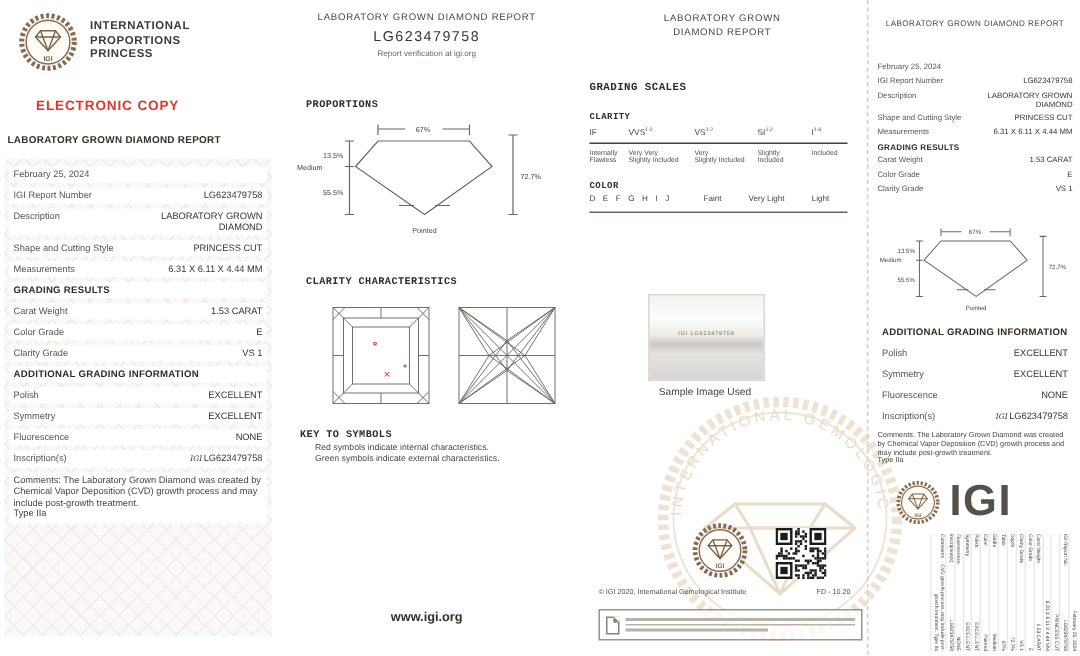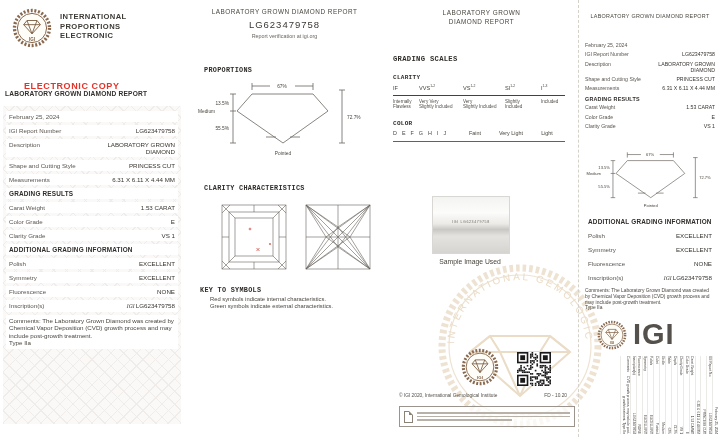--- a/index.html
+++ b/index.html
@@ -103,23 +103,23 @@
       <circle cx="24" cy="24" r="17.5" fill="#fffdf8" stroke="#8a6a4f" stroke-width="1.2"></circle>
       <g stroke="#7d5f43" stroke-width="1.1" fill="none">
         <path d="M18,15 L30,15 L34,20 L24,31 L14,20 Z"></path>
         <path d="M14,20 L34,20 M18,15 L24,31 M30,15 L24,31"></path>
       </g>
       <text x="24" y="39" text-anchor="middle" font-size="5.5" fill="#7d5f43" font-weight="bold">IGI</text>
     </svg>
     <div class="abs orgname">
       <div>INTERNATIONAL</div>
       <div>PROPORTIONS</div>
-      <div>ELECTRONIC</div>
-    </div>
-    <div class="abs ecopy" style="color:#e6332a;margin-top:16px;">ELECTRONIC COPY</div>
+      <div>PRINCESS</div>
+    </div>
+    <div class="abs ecopy" style="color:#e6332a;">ELECTRONIC COPY</div>
     <div class="abs p1title">LABORATORY GROWN DIAMOND REPORT</div>
     <div class="abs p1pattern"></div>
     <div class="abs p1body">
       <div class="frow">
         <span class="lbl">February 25, 2024</span>
       </div>
       <div class="frow">
         <span class="lbl">IGI Report Number</span>
         <span class="val">LG623479758</span>
       </div>
@@ -220,20 +220,21 @@
         <path d="M86,66 L118,44 M86,66 L106,34 M86,66 L118,24 M86,66 L130,34"></path>
         <path d="M150,66 L118,44 M150,66 L130,34 M150,66 L118,24 M150,66 L106,34"></path>
       </g>
     </svg>
 
     <div class="abs blkhdr" style="left:16px;top:286px;">KEY TO SYMBOLS</div>
     <div class="abs keytxt">
       <div>Red symbols indicate internal characteristics.</div>
       <div>Green symbols indicate external characteristics.</div>
     </div>
+    <div class="abs ctr site">www.igi.org</div>
   </div>
 
   <div class="abs p3">
     <div class="abs ctr p3title">
       <div>LABORATORY GROWN</div>
       <div>DIAMOND REPORT</div>
     </div>
     <div class="abs blkhdr" style="left:8px;top:55px;font-size:7.2px;">GRADING SCALES</div>
     <div class="abs blkhdr" style="left:8px;top:74px;font-size:6px;">CLARITY</div>
 

